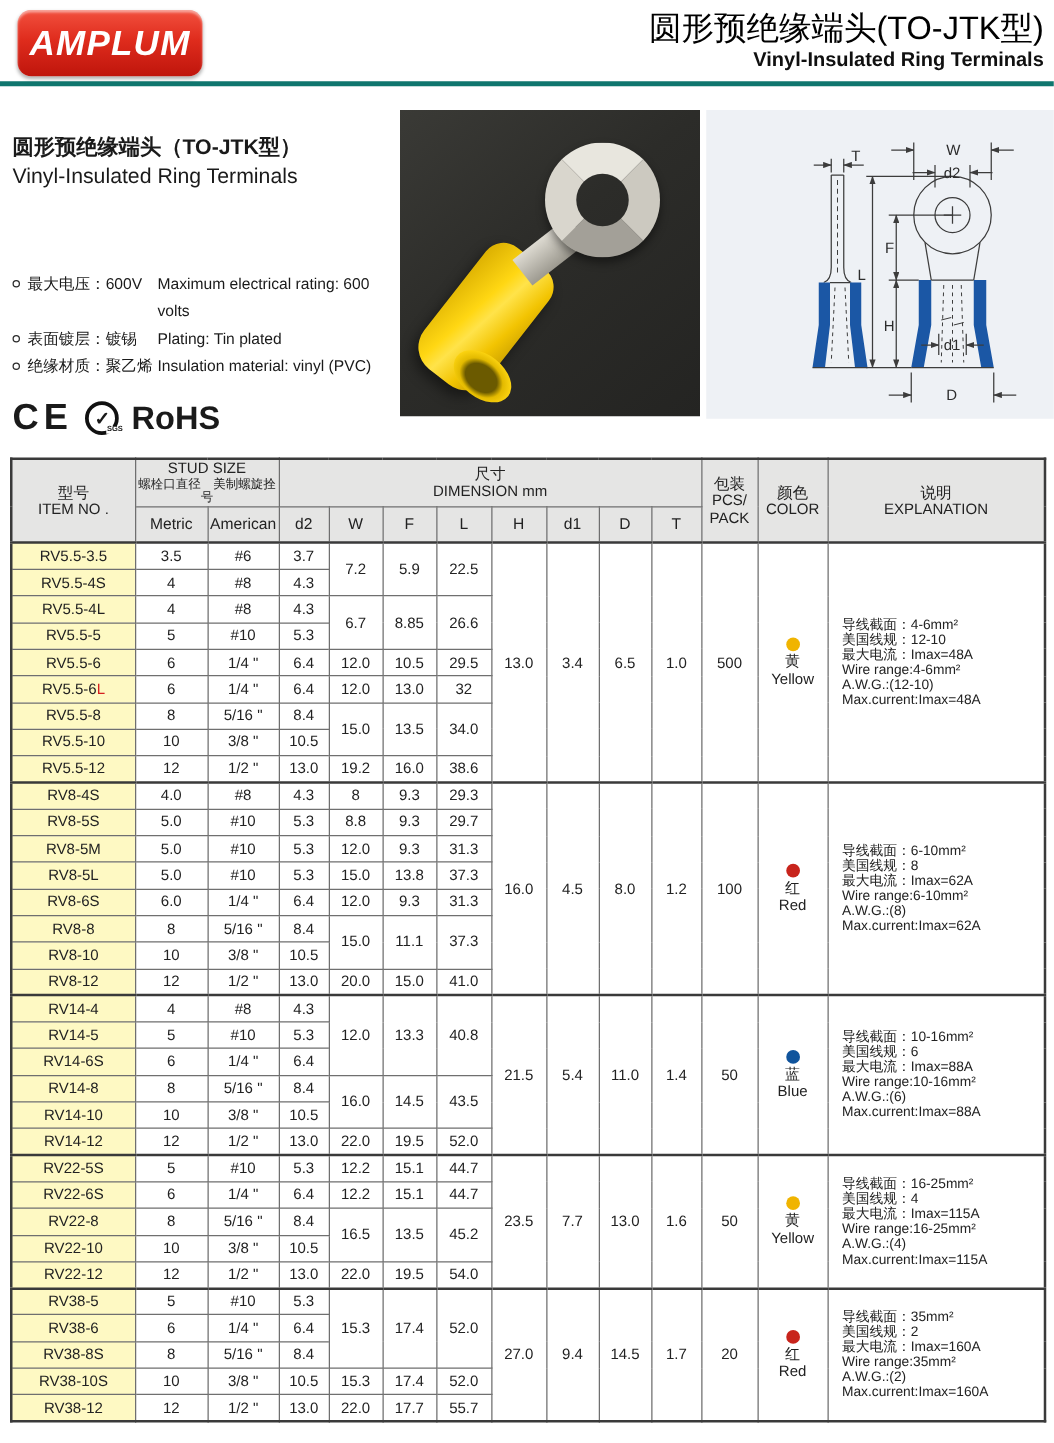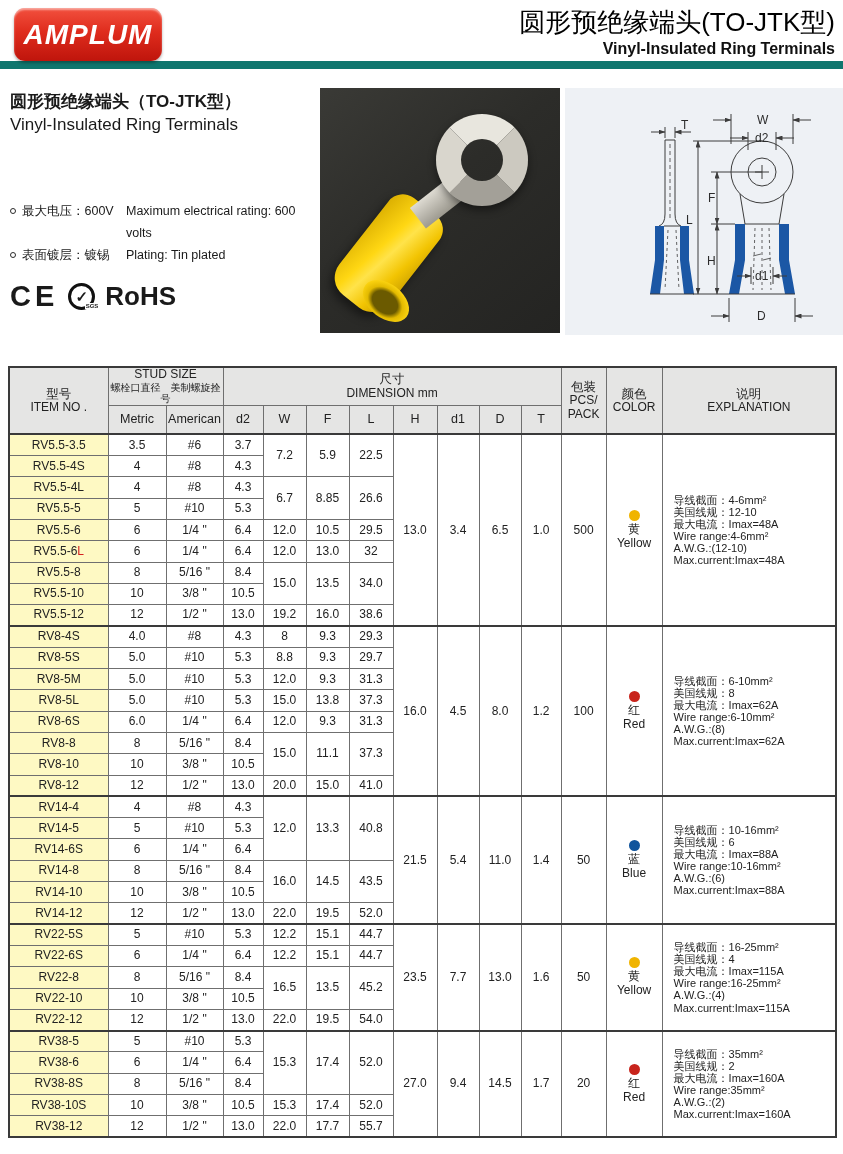--- a/index.html
+++ b/index.html
@@ -1,28 +1,28 @@
 <!DOCTYPE html>
 <html><head>
 <meta charset="utf-8">
 <style>
   * { margin:0; padding:0; box-sizing:border-box; }
   html,body { background:#fff; }
   body { width:843px; height:1154px; position:relative; font-family:"Liberation Sans", sans-serif; color:#1a1a1a; overflow:hidden; }
 
   
-  .page-header { position:absolute; top:0; left:0; width:843px; height:69px; border-bottom:8px solid #0f766e; }
+  .page-header { position:absolute; top:0; left:0; width:843px; height:69px; border-bottom:4px solid #0f766e; }
   .logo { position:absolute; left:14px; top:8px; width:148px; height:53px; background:linear-gradient(#f2503e 0%, #df2c1d 45%, #bf150c 100%); border-radius:11px; color:#fff; font-style:italic; font-weight:bold; font-size:28px; display:flex; align-items:center; justify-content:center; letter-spacing:1px; box-shadow: inset 0 2px 2px rgba(255,255,255,.5), 0 2px 3px rgba(0,0,0,.3); }
   .htitles { position:absolute; right:8px; top:5px; text-align:right; }
   .htitle-cn { font-size:26px; line-height:34px; color:#000000; }
   .htitle-en { font-size:16px; font-weight:bold; line-height:20px; color:#101010; }
 
   
   .top-section { position:absolute; top:88px; left:8px; width:827px; height:248px; }
-  .intro { position:absolute; left:2px; top:2px; width:302px; }
+  .intro { position:absolute; left:2px; top:18px; width:302px; }
   .intro-title-cn { font-size:17px; font-weight:bold; line-height:23px; }
   .intro-title-en { font-size:17px; line-height:23px; }
   .spec-list { margin-top:64px; }
   .spec-row { display:flex; align-items:flex-start; font-size:12.5px; line-height:22px; }
   .bullet { width:6px; height:6px; border:1.5px solid #2b2b2b; border-radius:50%; margin:8px 6px 0 0; flex:0 0 auto; }
   .spec-cn { width:104px; flex:0 0 auto; }
   .spec-en { flex:1; }
   .certs { margin-top:14px; display:flex; align-items:center; gap:10px; }
   .ce-mark { font-size:29px; font-weight:bold; letter-spacing:4px; }
   .sgs-badge { width:27px; height:27px; border:3px solid #111; border-radius:50%; position:relative; display:flex; align-items:center; justify-content:center; font-weight:bold; font-size:15px; }
@@ -77,20 +77,25 @@
     <div class="spec-list">
       <div class="spec-row">
           <span class="bullet"></span>
           <span class="spec-cn">最大电压：600V</span>
           <span class="spec-en">Maximum electrical rating: 600 volts</span>
         </div>
       <div class="spec-row">
           <span class="bullet"></span>
           <span class="spec-cn">表面镀层：镀锡</span>
           <span class="spec-en">Plating: Tin plated</span>
+        </div>
+      <div class="spec-row">
+          <span class="bullet"></span>
+          <span class="spec-cn">绝缘材质：聚乙烯</span>
+          <span class="spec-en">Insulation material: vinyl (PVC)</span>
         </div>
     </div>
     <div class="certs">
       <span class="ce-mark">CE</span>
       <span class="sgs-badge">✓<small>SGS</small></span>
       <span class="rohs-mark">RoHS</span>
     </div>
   </div>
 
   <div class="photo">

